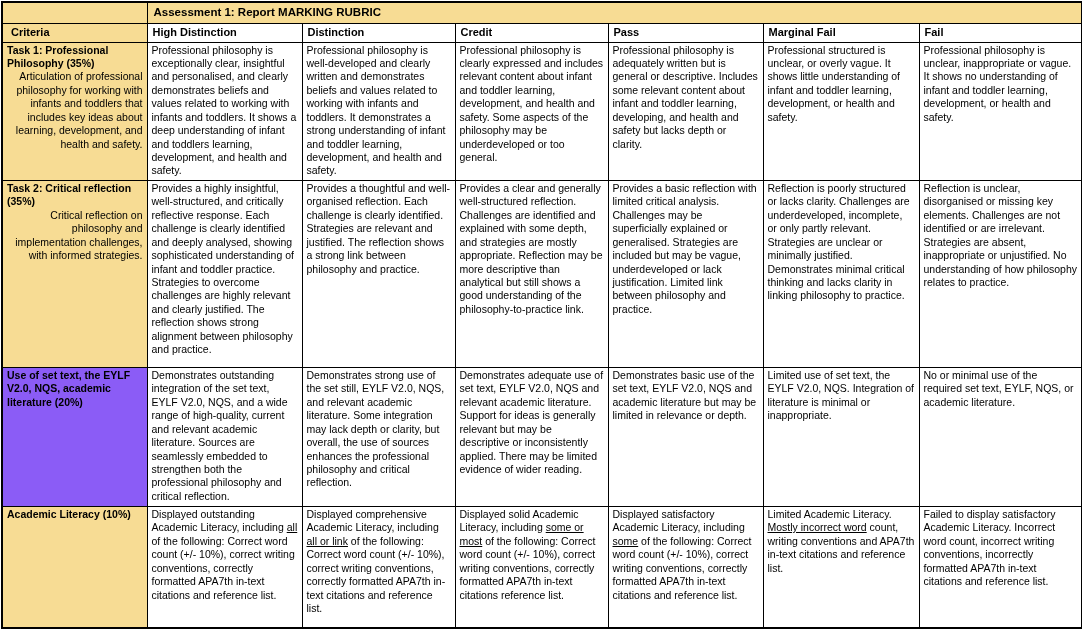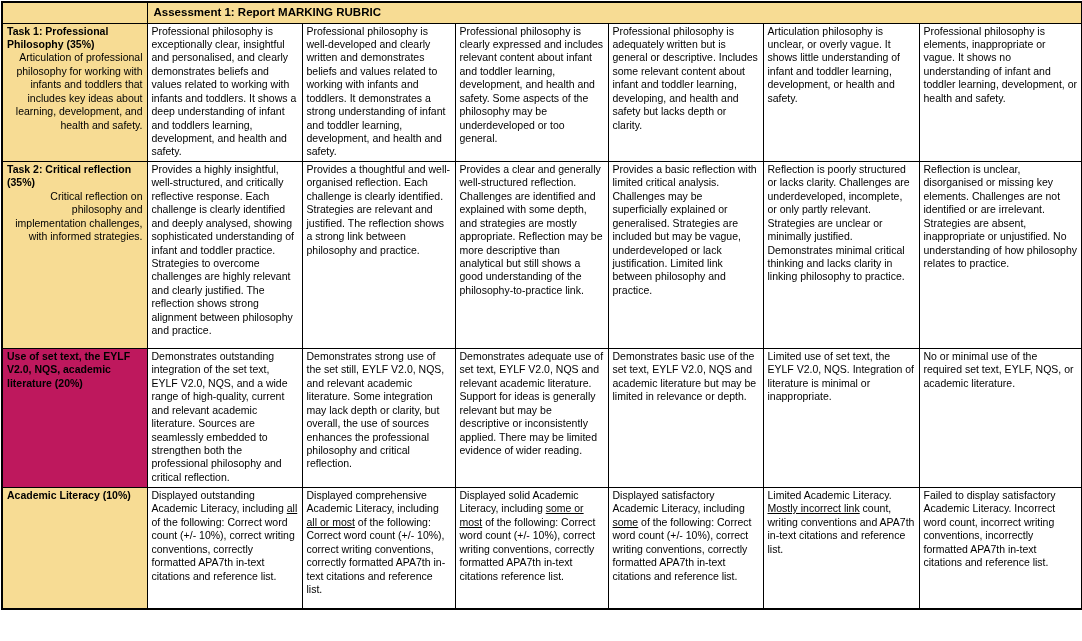--- a/index.html
+++ b/index.html
@@ -65,64 +65,73 @@
     <col style="width:156px">
     <col style="width:163px">
   </colgroup>
 
   <tbody>
       <tr class="title-row">
     <td class="tan" style="background: rgb(247, 220, 148);"></td>
     <td class="tan" colspan="6" style="background: rgb(247, 220, 148);">Assessment 1: Report MARKING RUBRIC</td>
   </tr>
 
+  <tr class="header-row">
+    <th class="tan" style="background: rgb(247, 220, 148);">Criteria</th>
+    <th>High Distinction</th>
+    <th>Distinction</th>
+    <th>Credit</th>
+    <th>Pass</th>
+    <th>Marginal Fail</th>
+    <th>Fail</th>
+  </tr>
 
   <tr class="row-1">
     <td class="tan criteria-cell" style="background: rgb(247, 220, 148);">
       <span class="crit-title">Task 1: Professional Philosophy (35%)</span>
       <span class="crit-desc">Articulation of professional philosophy for working with infants and toddlers that includes key ideas about learning, development, and health and safety.</span>
     </td>
     <td class="rubric-cell">Professional philosophy is exceptionally clear, insightful and personalised, and clearly demonstrates beliefs and values related to working with infants and toddlers. It shows a deep understanding of infant and toddlers learning, development, and health and safety.</td>
     <td class="rubric-cell">Professional philosophy is well-developed and clearly written and demonstrates beliefs and values related to working with infants and toddlers. It demonstrates a strong understanding of infant and toddler learning, development, and health and safety.</td>
     <td class="rubric-cell">Professional philosophy is clearly expressed and includes relevant content about infant and toddler learning, development, and health and safety. Some aspects of the philosophy may be underdeveloped or too general.</td>
     <td class="rubric-cell">Professional philosophy is adequately written but is general or descriptive. Includes some relevant content about infant and toddler learning, developing, and health and safety but lacks depth or clarity.</td>
-    <td class="rubric-cell">Articulation philosophy is unclear, or overly vague. It shows little understanding of infant and toddler learning, development, or health and safety.</td>
-    <td class="rubric-cell">Professional philosophy is elements, inappropriate or vague. It shows no understanding of infant and toddler learning, development, or health and safety.</td>
+    <td class="rubric-cell">Professional structured is unclear, or overly vague. It shows little understanding of infant and toddler learning, development, or health and safety.</td>
+    <td class="rubric-cell">Professional philosophy is unclear, inappropriate or vague. It shows no understanding of infant and toddler learning, development, or health and safety.</td>
   </tr>
 
   <tr class="row-2">
     <td class="tan criteria-cell" style="background: rgb(247, 220, 148);">
       <span class="crit-title">Task 2: Critical reflection (35%)</span>
       <span class="crit-desc">Critical reflection on philosophy and implementation challenges, with informed strategies.</span>
     </td>
     <td class="rubric-cell">Provides a highly insightful, well-structured, and critically reflective response. Each challenge is clearly identified and deeply analysed, showing sophisticated understanding of infant and toddler practice. Strategies to overcome challenges are highly relevant and clearly justified.  The reflection shows strong alignment between philosophy and practice.</td>
     <td class="rubric-cell">Provides a thoughtful and well-organised reflection. Each challenge is clearly identified. Strategies are relevant and justified. The reflection shows a strong link between philosophy and practice.</td>
     <td class="rubric-cell">Provides a clear and generally well-structured reflection. Challenges are identified and explained with some depth, and strategies are mostly appropriate. Reflection may be more descriptive than analytical but still shows a good understanding of the philosophy-to-practice link.</td>
     <td class="rubric-cell">Provides a basic reflection with limited critical analysis. Challenges may be superficially explained or generalised. Strategies are included but may be vague, underdeveloped or lack justification. Limited link between philosophy and practice.</td>
     <td class="rubric-cell">Reflection is poorly structured or lacks clarity. Challenges are underdeveloped, incomplete, or only partly relevant. Strategies are unclear or minimally justified. Demonstrates minimal critical thinking and lacks clarity in linking philosophy to practice.</td>
     <td class="rubric-cell">Reflection is unclear, disorganised or missing key elements. Challenges are not identified or are irrelevant. Strategies are absent, inappropriate or unjustified. No understanding of how philosophy relates to practice.</td>
   </tr>
 
   <tr class="row-3">
-    <td class="tan criteria-cell" style="background: #be185d;">
+    <td class="tan criteria-cell" style="background: #8b5cf6;">
       <span class="crit-title">Use of set text, the EYLF V2.0, NQS, academic literature (20%)</span>
     </td>
     <td class="rubric-cell">Demonstrates outstanding integration of the set text, EYLF V2.0, NQS, and a wide range of high-quality, current and relevant academic literature. Sources are seamlessly embedded to strengthen both the professional philosophy and critical reflection.</td>
     <td class="rubric-cell">Demonstrates strong use of the set still, EYLF V2.0, NQS, and relevant academic literature. Some integration may lack depth or clarity, but overall, the use of sources enhances the professional philosophy and critical reflection.</td>
     <td class="rubric-cell">Demonstrates adequate use of set text, EYLF V2.0, NQS and relevant academic literature. Support for ideas is generally relevant but may be descriptive or inconsistently applied. There may be limited evidence of wider reading.</td>
     <td class="rubric-cell">Demonstrates basic use of the set text, EYLF V2.0, NQS and academic literature but may be limited in relevance or depth.</td>
     <td class="rubric-cell">Limited use of set text, the EYLF V2.0, NQS.  Integration of literature is minimal or inappropriate.</td>
     <td class="rubric-cell">No or minimal use of the required set text, EYLF, NQS, or academic literature.</td>
   </tr>
 
   <tr class="row-4">
     <td class="tan criteria-cell" style="background: rgb(247, 220, 148);">
       <span class="crit-title">Academic Literacy (10%)</span>
     </td>
     <td class="rubric-cell">Displayed outstanding Academic Literacy, including <u>all</u> of the following: Correct word count (+/- 10%), correct writing conventions, correctly formatted APA7th in-text citations and reference list.</td>
-    <td class="rubric-cell">Displayed comprehensive Academic Literacy, including <u>all or most</u> of the following: Correct word count (+/- 10%), correct writing conventions, correctly formatted APA7th in-text citations and reference list.</td>
+    <td class="rubric-cell">Displayed comprehensive Academic Literacy, including <u>all or link</u> of the following: Correct word count (+/- 10%), correct writing conventions, correctly formatted APA7th in-text citations and reference list.</td>
     <td class="rubric-cell">Displayed solid Academic Literacy, including <u>some or most</u> of the following: Correct word count (+/- 10%), correct writing conventions, correctly formatted APA7th in-text citations reference list.</td>
     <td class="rubric-cell">Displayed satisfactory Academic Literacy, including <u>some</u> of the following: Correct word count (+/- 10%), correct writing conventions, correctly formatted APA7th in-text citations and reference list.</td>
-    <td class="rubric-cell">Limited Academic Literacy. <u>Mostly incorrect link</u> count, writing conventions and APA7th in-text citations and reference list.</td>
+    <td class="rubric-cell">Limited Academic Literacy. <u>Mostly incorrect word</u> count, writing conventions and APA7th in-text citations and reference list.</td>
     <td class="rubric-cell">Failed to display satisfactory Academic Literacy. Incorrect word count, incorrect writing conventions, incorrectly formatted APA7th in-text citations and reference list.</td>
   </tr>
 </tbody>
   </table>
 
 </body></html>

